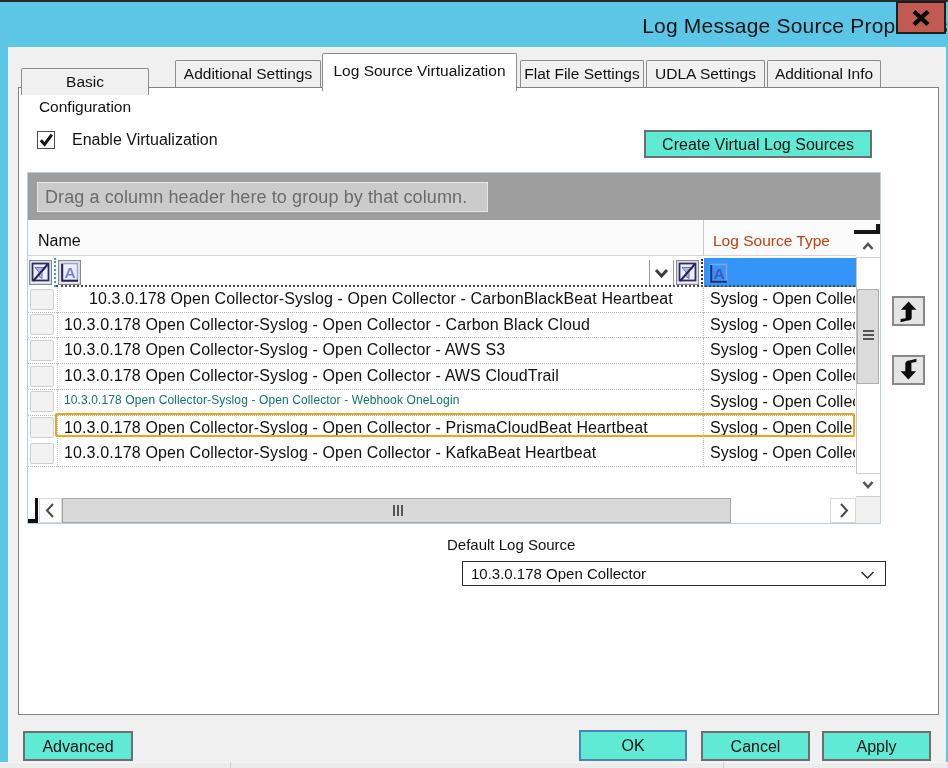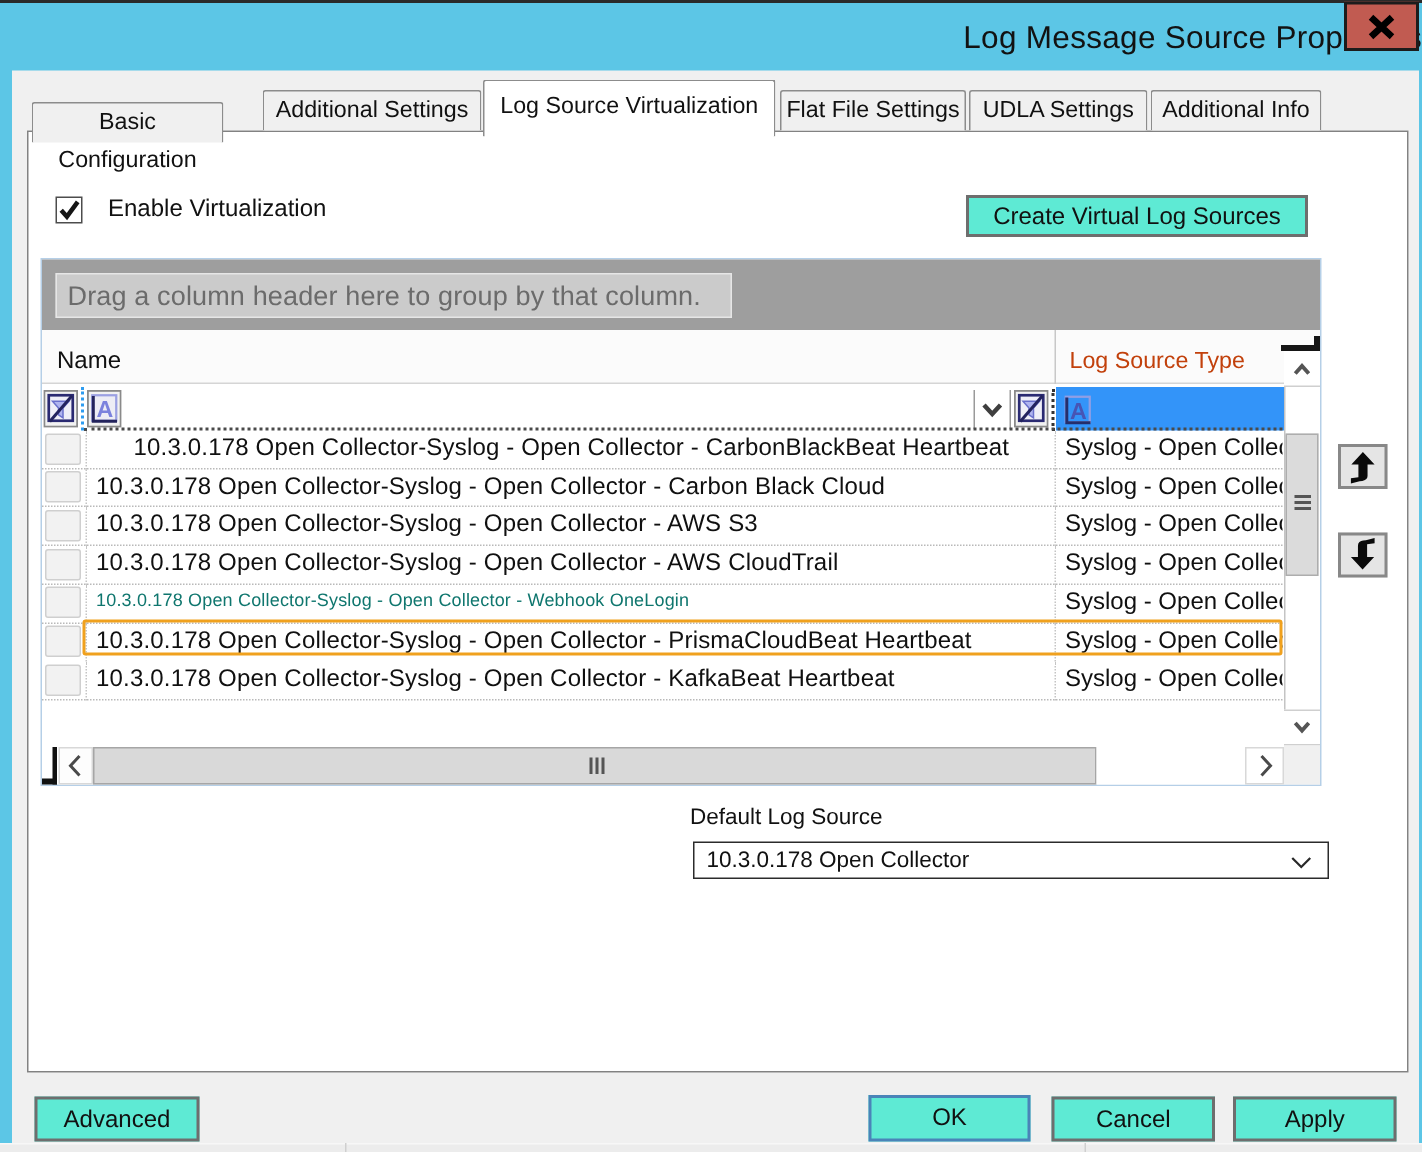--- a/index.html
+++ b/index.html
@@ -179,21 +179,21 @@
     <div style="position:absolute;left:334px;top:6px;width:2px;height:11px;background:#555;"></div>
     <div style="position:absolute;left:338px;top:6px;width:2px;height:11px;background:#555;"></div>
   </div>
   <div class="a" style="left:731px;top:498px;width:99px;height:25px;background:#fff;"></div>
   <div class="a" style="left:830px;top:498px;width:26px;height:25px;background:#fff;border:1px solid #d8d8d8;box-sizing:border-box;">
     <svg width="24" height="23">
         <path d="M10 5 L16 11.5 L10 18" stroke="#4a4a4a" stroke-width="2" fill="none"></path>
       </svg>
   </div>
 
-  <div class="a" style="left:460px;top:536px;font-size:15px;color:#111;">Default Log Source</div>
+  <div class="a" style="left:447px;top:536px;font-size:15px;color:#111;">Default Log Source</div>
   <div class="a" style="left:462px;top:561px;width:424px;height:25px;background:#fff;border:1px solid #2b2b2b;box-sizing:border-box;">
     <div style="position:absolute;left:8px;top:3px;font-size:15px;color:#111;text-align:center;">10.3.0.178 Open Collector</div>
     <svg width="15" height="23" style="position:absolute;right:10px;top:1px;">
         <path d="M1.5 9 L7.5 15 L13.5 9" stroke="#2a2a2a" stroke-width="1.5" fill="none"></path>
       </svg>
   </div>
 
   <div class="a" style="left:892px;top:296px;width:33px;height:30px;background:#e5e5e5;border:2px solid #888;box-sizing:border-box;">
     <svg width="29" height="26" viewBox="0 0 29 26">
         <path d="M14.6 3.4 L22.4 11.7 L17.7 11.7 L17.7 19.4 C17.7 21.3 16.2 22.3 14.2 22.6 L12.4 22.8 L6.6 24.3 L6.6 20.9 L11.6 20.2 L11.6 11.7 L6.9 11.7 Z" fill="#0a0a0a"></path>

